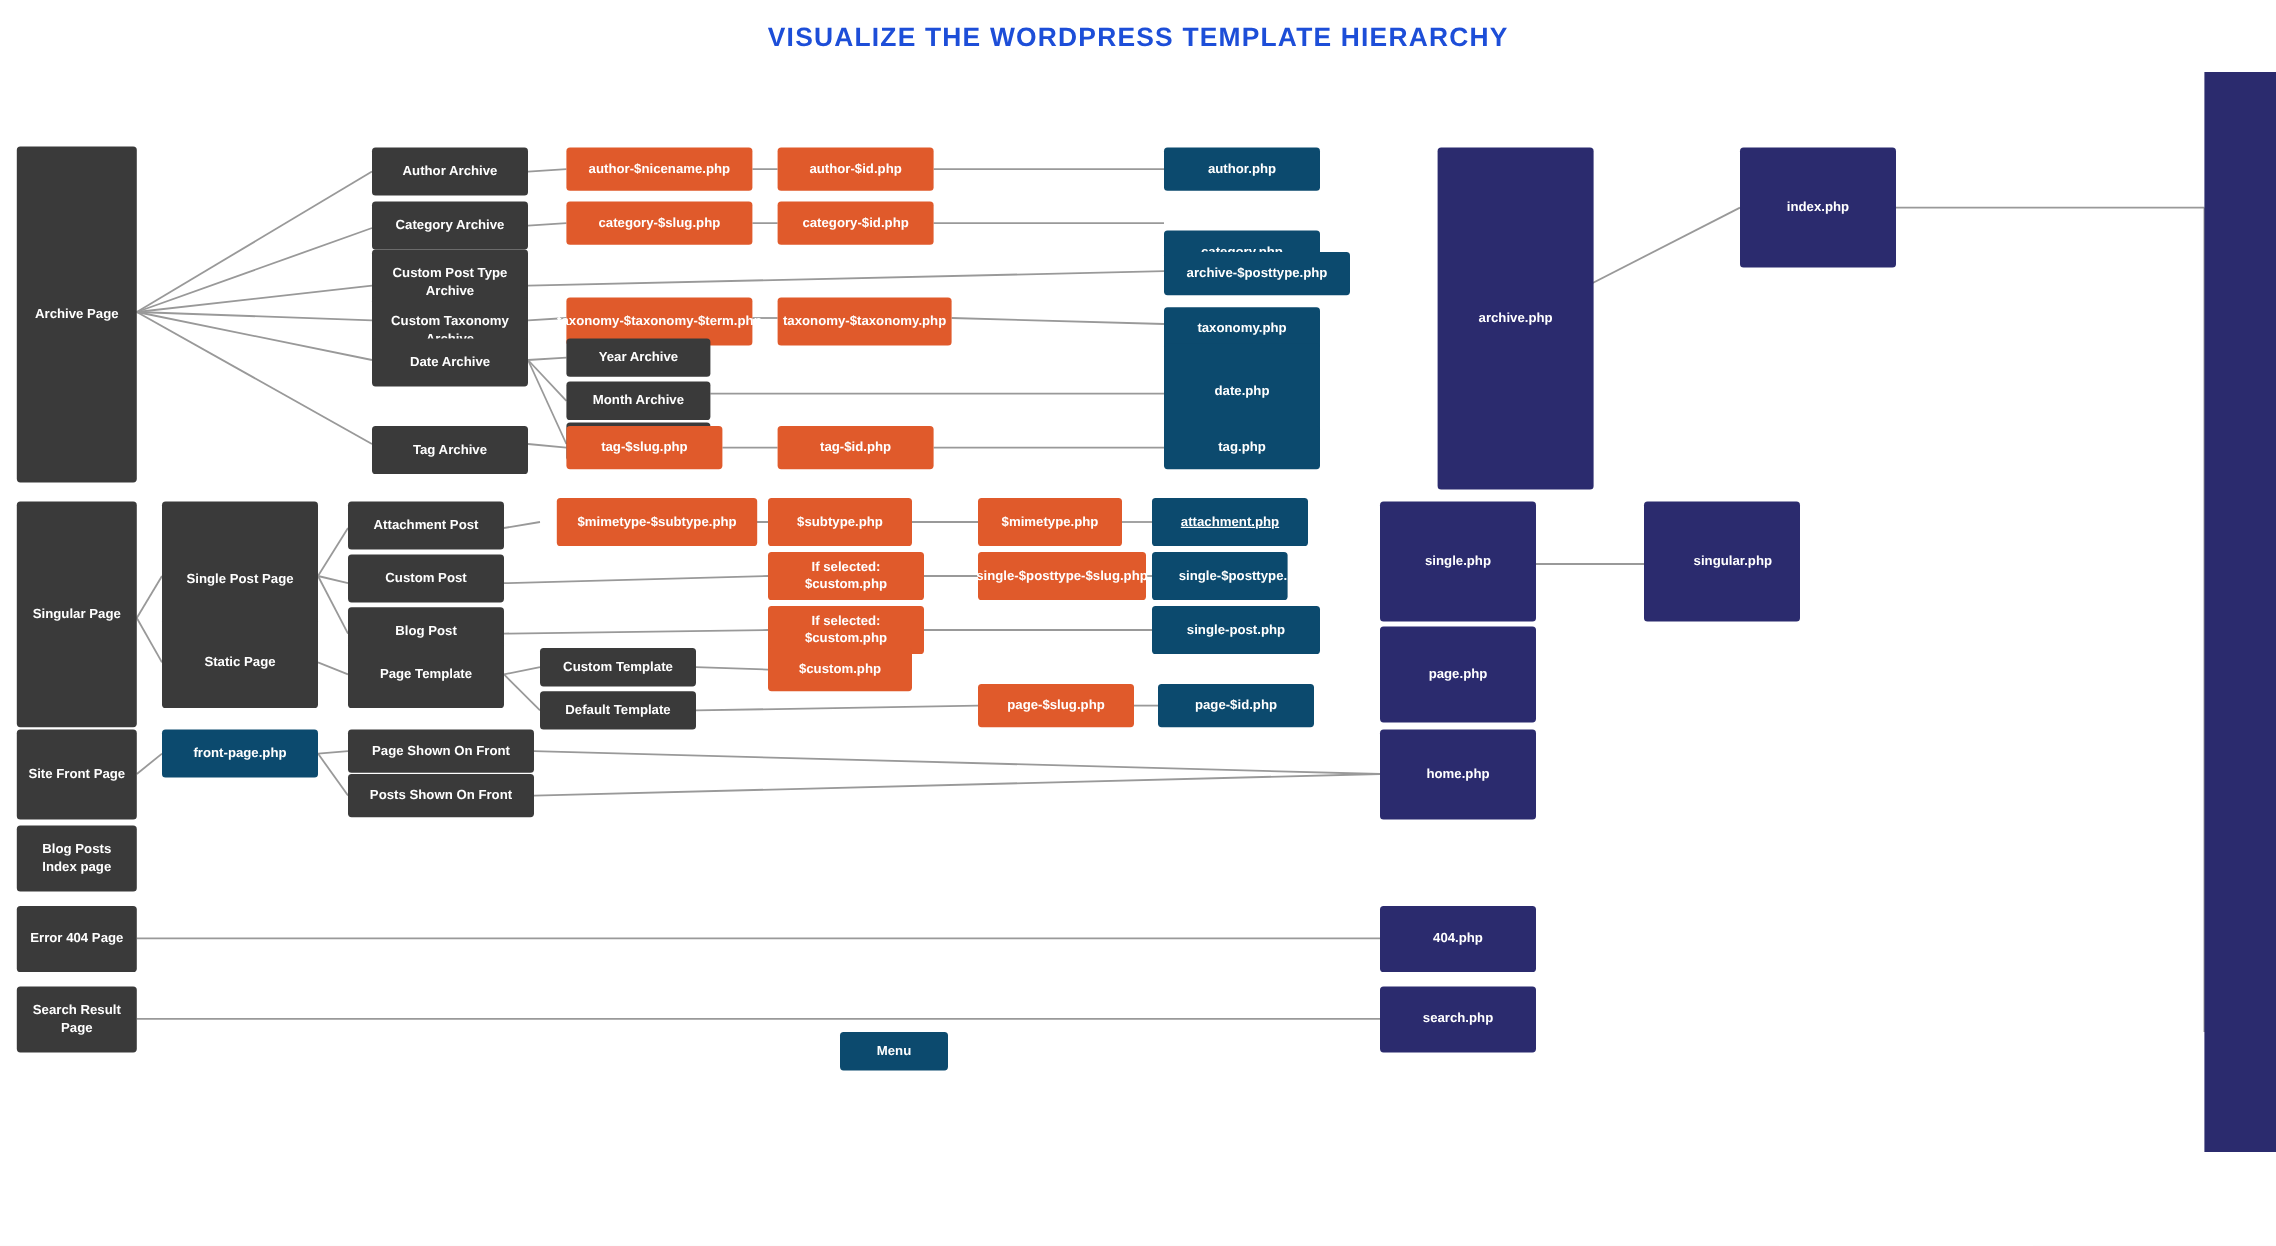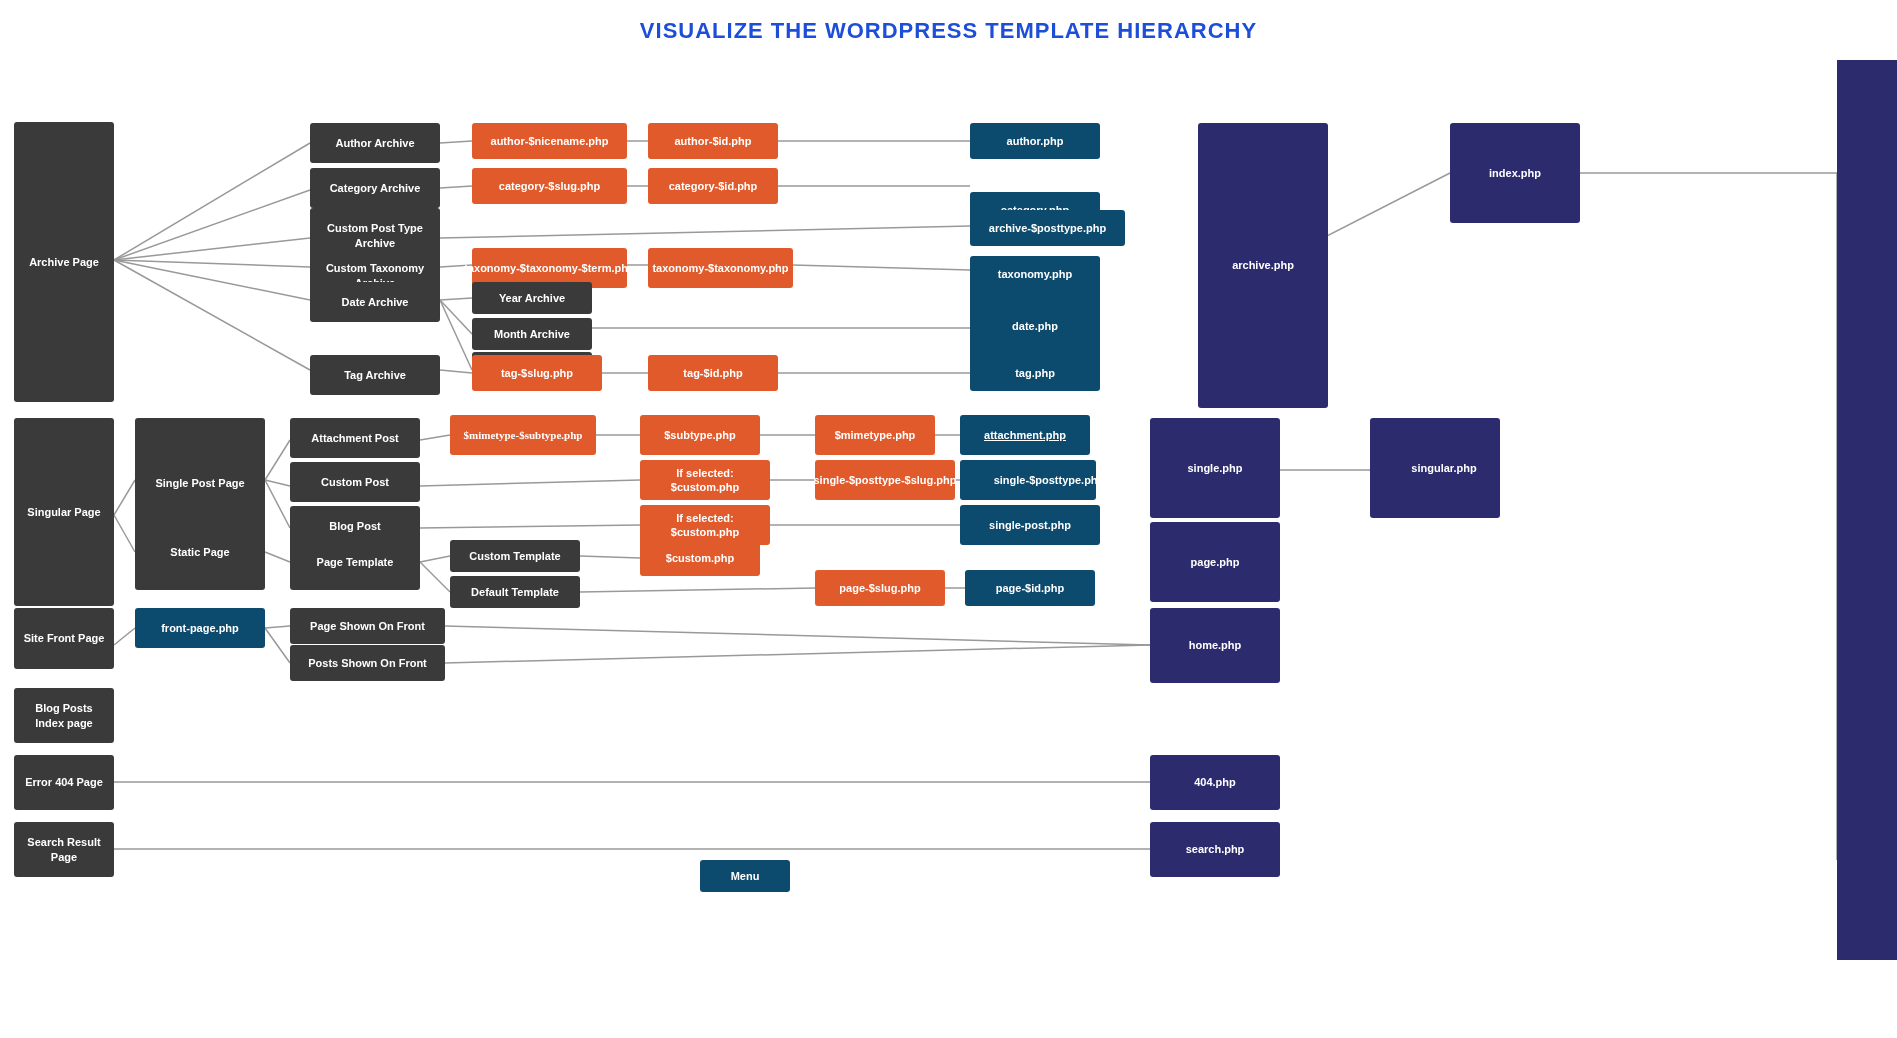--- a/index.html
+++ b/index.html
@@ -219,43 +219,43 @@
 
     <div class="node node-dark" style="left:14px;top:358px;width:100px;height:188px;">Singular Page</div>
     <div class="node node-dark" style="left:135px;top:358px;width:130px;height:130px;">Single Post Page</div>
     <div class="node node-dark" style="left:135px;top:455px;width:130px;height:75px;">Static Page</div>
 
     <div class="node node-dark" style="left:290px;top:358px;width:130px;height:40px;">Attachment Post</div>
     <div class="node node-dark" style="left:290px;top:402px;width:130px;height:40px;">Custom Post</div>
     <div class="node node-dark" style="left:290px;top:446px;width:130px;height:40px;">Blog Post</div>
     <div class="node node-dark" style="left:290px;top:475px;width:130px;height:55px;">Page Template</div>
 
-    <div class="node node-orange" style="left:450px;top:355px;width:146px;height:40px;font-family:Liberation Serif, serif;">$mimetype-$subtype.php</div>
+    <div class="node node-orange" style="left:464px;top:355px;width:167px;height:40px;">$mimetype-$subtype.php</div>
     <div class="node node-orange" style="left:640px;top:355px;width:120px;height:40px;">$subtype.php</div>
     <div class="node node-orange" style="left:815px;top:355px;width:120px;height:40px;">$mimetype.php</div>
     <div class="node node-teal" style="left:960px;top:355px;width:130px;height:40px;text-decoration:underline;">attachment.php</div>
 
     <div class="node node-orange" style="left:640px;top:400px;width:130px;height:40px;">If selected: $custom.php</div>
     <div class="node node-orange" style="left:815px;top:400px;width:140px;height:40px;">single-$posttype-$slug.php</div>
-    <div class="node node-teal" style="left:960px;top:400px;width:136px;height:40px;padding-left:48px;">single-$posttype.php</div>
+    <div class="node node-teal" style="left:960px;top:400px;width:113px;height:40px;padding-left:48px;">single-$posttype.php</div>
 
     <div class="node node-orange" style="left:640px;top:445px;width:130px;height:40px;">If selected: $custom.php</div>
     <div class="node node-teal" style="left:960px;top:445px;width:140px;height:40px;">single-post.php</div>
 
     <div class="node node-dark" style="left:450px;top:480px;width:130px;height:32px;">Custom Template</div>
     <div class="node node-dark" style="left:450px;top:516px;width:130px;height:32px;">Default Template</div>
     <div class="node node-orange" style="left:640px;top:480px;width:120px;height:36px;">$custom.php</div>
     <div class="node node-orange" style="left:815px;top:510px;width:130px;height:36px;">page-$slug.php</div>
     <div class="node node-teal" style="left:965px;top:510px;width:130px;height:36px;">page-$id.php</div>
 
     <div class="node node-navy" style="left:1150px;top:358px;width:130px;height:100px;">single.php</div>
     <div class="node node-navy" style="left:1370px;top:358px;width:130px;height:100px;padding-left:24px;">singular.php</div>
     <div class="node node-navy" style="left:1150px;top:462px;width:130px;height:80px;">page.php</div>
 
-    <div class="node node-dark" style="left:14px;top:548px;width:100px;height:61px;">Site Front Page</div>
+    <div class="node node-dark" style="left:14px;top:548px;width:100px;height:75px;">Site Front Page</div>
     <div class="node node-teal" style="left:135px;top:548px;width:130px;height:40px;">front-page.php</div>
     <div class="node node-dark" style="left:290px;top:548px;width:155px;height:36px;">Page Shown On Front</div>
     <div class="node node-dark" style="left:290px;top:585px;width:155px;height:36px;">Posts Shown On Front</div>
     <div class="node node-navy" style="left:1150px;top:548px;width:130px;height:75px;">home.php</div>
 
     <div class="node node-dark" style="left:14px;top:628px;width:100px;height:55px;">Blog Posts Index page</div>
 
     <div class="node node-dark" style="left:14px;top:695px;width:100px;height:55px;">Error 404 Page</div>
     <div class="node node-navy" style="left:1150px;top:695px;width:130px;height:55px;">404.php</div>
 

